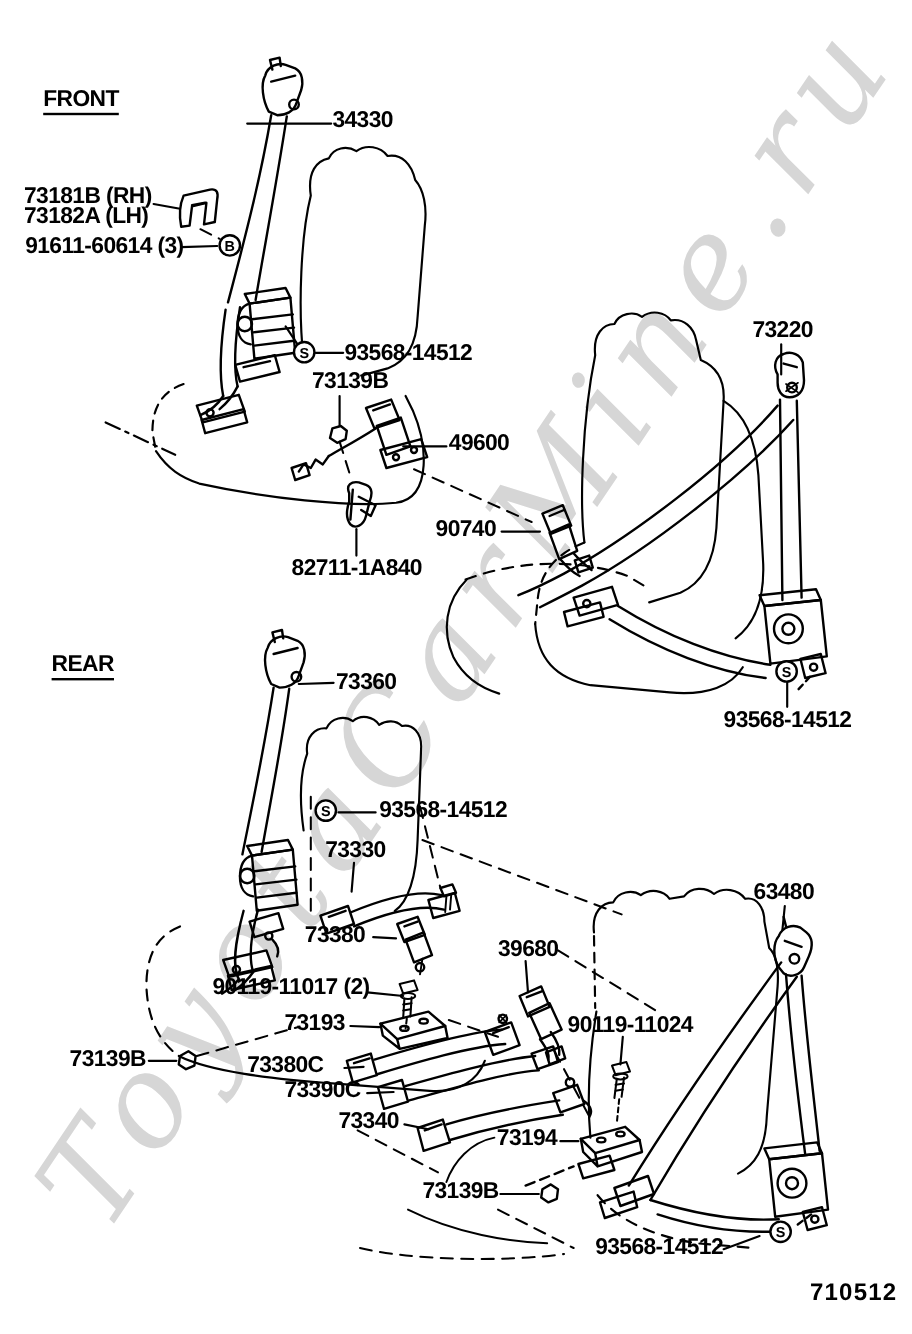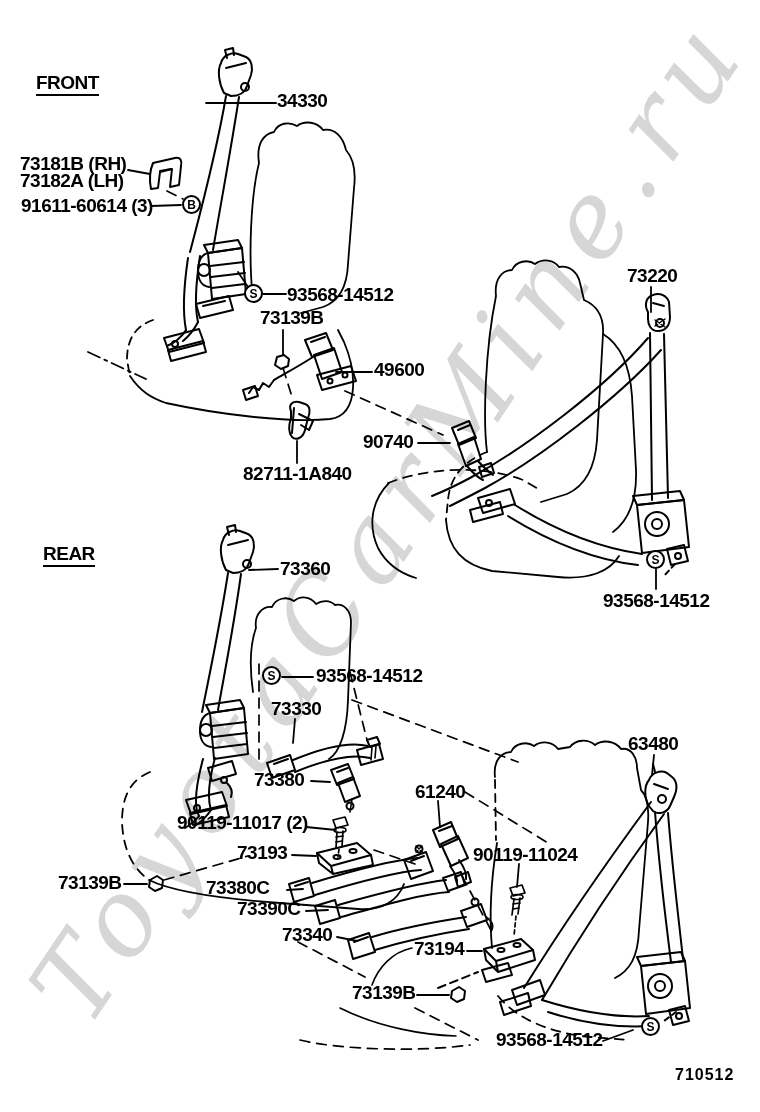--- a/index.html
+++ b/index.html
@@ -21,21 +21,21 @@
     font-size:19px; line-height:19px; letter-spacing:-0.5px;
   }
   .title { border-bottom:2.5px solid #000; padding-bottom:2px;text-align:right; }
   .circ {
     position:absolute; z-index:2; width:19px; height:19px; box-sizing:border-box;
     border:2px solid #000; border-radius:50%; background:#fff;
     display:flex; align-items:center; justify-content:center;
     font-family:"Liberation Sans", sans-serif; font-weight:700; font-size:12px; color:#000;
   }
   .pg { position:absolute; z-index:2; font-family:"Liberation Sans", sans-serif;
-    font-weight:700; font-size:16px; letter-spacing:1px; color:#000; }
+    font-weight:700; font-size:20px; letter-spacing:1px; color:#000; }
 </style>
 </head>
 <body>
 
 <div id="page">
 
   <div class="wm">ToyotaCarMine.ru</div>
 
   <svg id="art" width="760" height="1112" viewBox="0 0 760 1112" fill="none" stroke="#000" stroke-width="2" stroke-linecap="round" stroke-linejoin="round">
 
@@ -349,21 +349,21 @@
   <div class="pl" style="left:363px;top:432px">90740</div>
   <div class="pl" style="left:243px;top:464px">82711-1A840</div>
   <div class="pl" style="left:627px;top:266px">73220</div>
   <div class="pl" style="left:603px;top:591px">93568-14512</div>
 
   <div class="pl title" style="left:43px;top:544px">REAR</div>
   <div class="pl" style="left:280px;top:559px">73360</div>
   <div class="pl" style="left:316px;top:666px">93568-14512</div>
   <div class="pl" style="left:271px;top:699px">73330</div>
   <div class="pl" style="left:254px;top:770px">73380</div>
-  <div class="pl" style="left:415px;top:782px">61240</div>
+  <div class="pl" style="left:415px;top:782px">39680</div>
   <div class="pl" style="left:177px;top:813px">90119-11017 (2)</div>
   <div class="pl" style="left:237px;top:843px">73193</div>
   <div class="pl" style="left:473px;top:845px">90119-11024</div>
   <div class="pl" style="left:58px;top:873px">73139B</div>
   <div class="pl" style="left:206px;top:878px">73380C</div>
   <div class="pl" style="left:237px;top:899px">73390C</div>
   <div class="pl" style="left:282px;top:925px">73340</div>
   <div class="pl" style="left:414px;top:939px">73194</div>
   <div class="pl" style="left:628px;top:734px">63480</div>
   <div class="pl" style="left:352px;top:983px">73139B</div>

